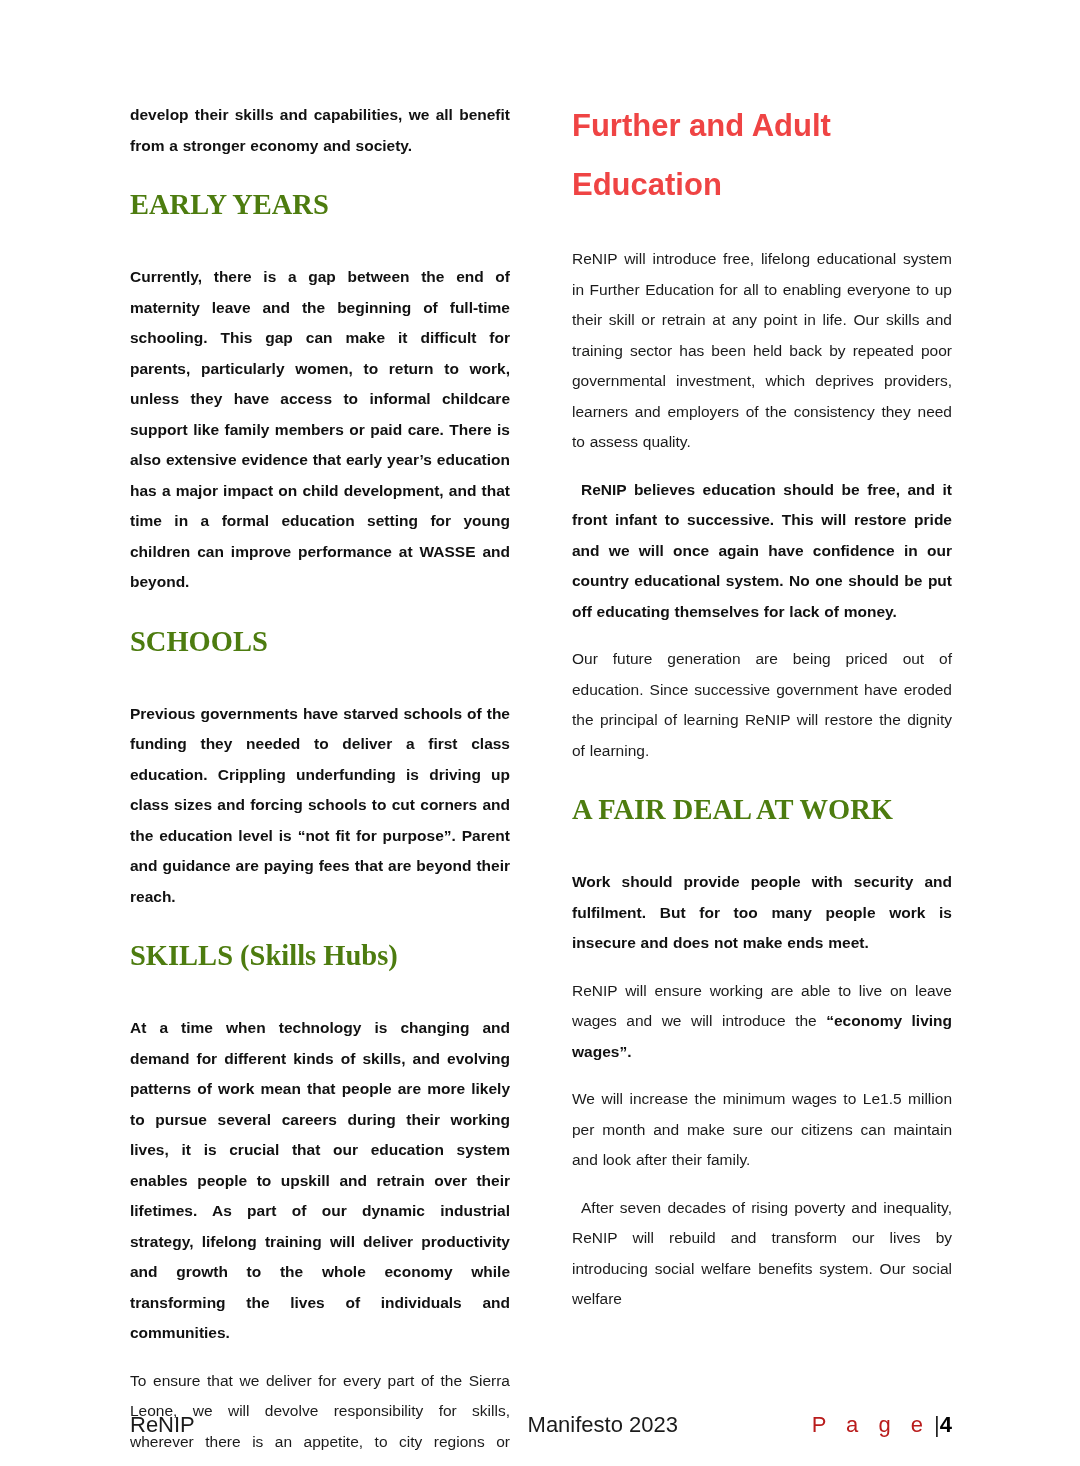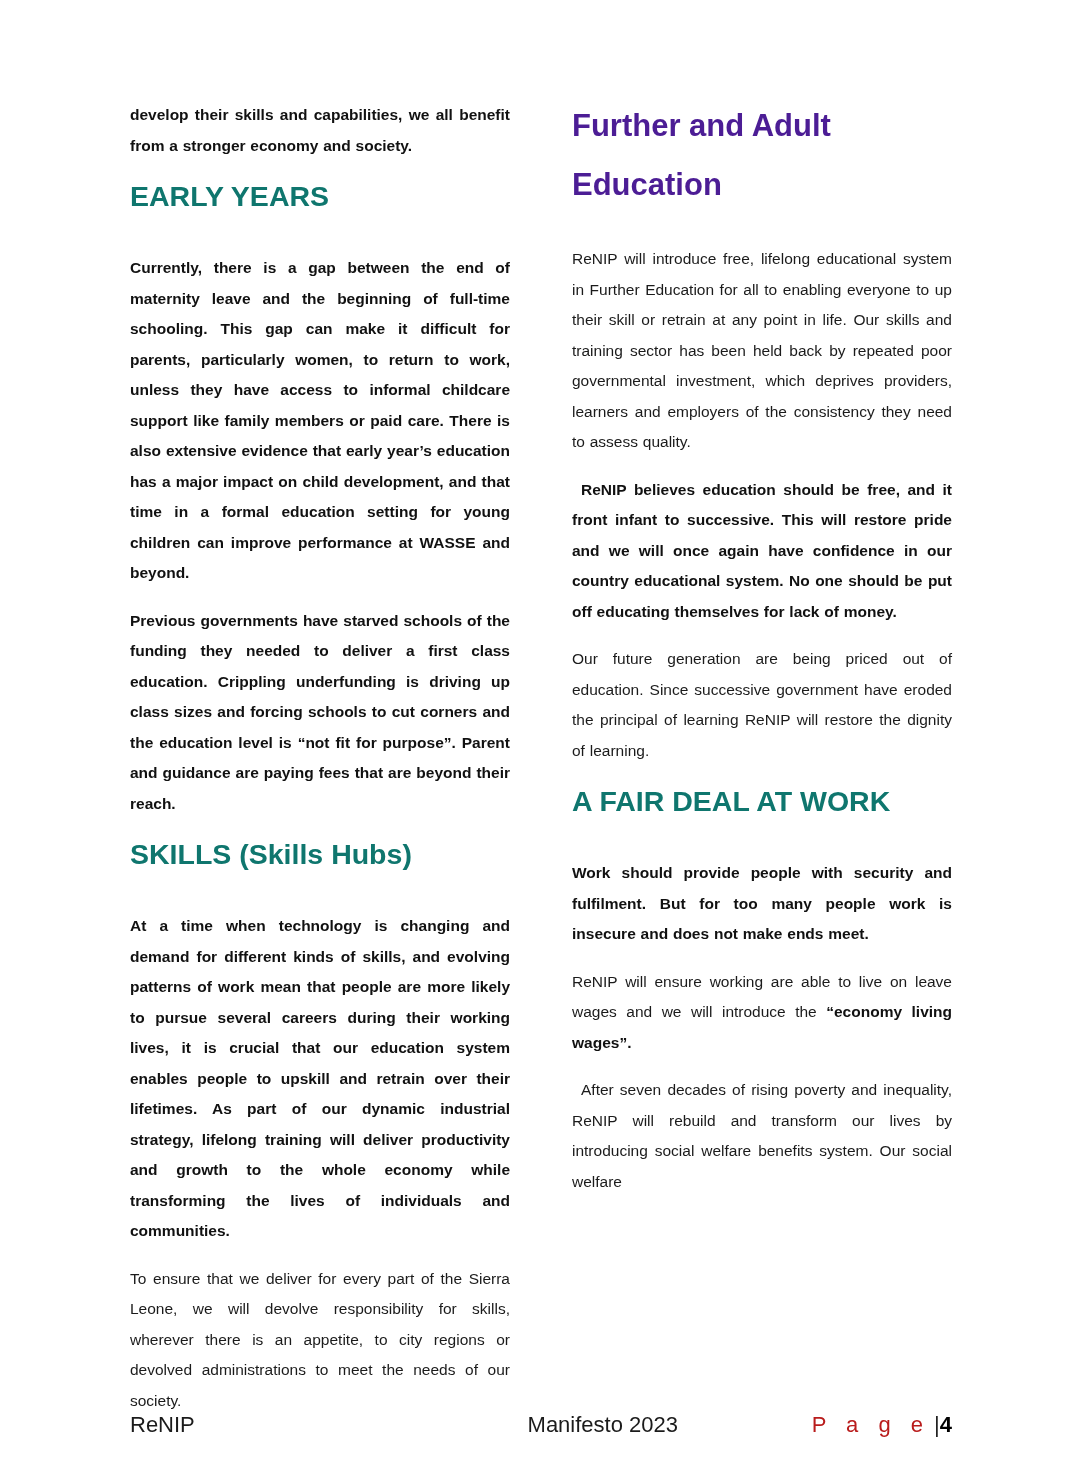--- a/index.html
+++ b/index.html
@@ -33,28 +33,29 @@
     margin: 0 0 17px 0;
     color: #1b1b1b;
     word-spacing: 0.5px;
   }
   p.bold { font-weight: bold; color: #111111; }
   p.indent { text-indent: 9px; }
 
   h2.sec {
     font-size: 28.5px;
     font-weight: bold;
-    color: #0f766e;
+    color: #4d7c0f;
     line-height: 34px;
-    margin: 18px 0 40px 0;
+    margin: 27px 0 40px 0;
+    font-family: Liberation Serif, serif;
   }
   h1.big {
     font-size: 31px;
     font-weight: bold;
-    color: #4c1d95;
+    color: #ef4444;
     margin: 0 0 30px 0;
   }
   h1.big .hline { display: block; line-height: 59px; }
 
   .bold-inline { font-weight: bold; color: #111111; }
 
   .footer {
     position: absolute;
     left: 130px;
     width: 822px;
@@ -79,20 +80,21 @@
   <div class="columns">
 
     <div class="col col-left">
 
       <p class="body bold">develop their skills and capabilities, we all benefit from a stronger economy and society.</p>
 
       <h2 class="sec">EARLY YEARS</h2>
 
       <p class="body bold">Currently, there is a gap between the end of maternity leave and the beginning of full-time schooling. This gap can make it difficult for parents, particularly women, to return to work, unless they have access to informal childcare support like family members or paid care. There is also extensive evidence that early year’s education has a major impact on child development, and that time in a formal education setting for young children can improve performance at WASSE and beyond.</p>
 
+      <h2 class="sec">SCHOOLS</h2>
 
       <p class="body bold">Previous governments have starved schools of the funding they needed to deliver a first class education. Crippling underfunding is driving up class sizes and forcing schools to cut corners and the education level is “not fit for purpose”. Parent and guidance are paying fees that are beyond their reach.</p>
 
       <h2 class="sec">SKILLS (Skills Hubs)</h2>
 
       <p class="body bold">At a time when technology is changing and demand for different kinds of skills, and evolving patterns of work mean that people are more likely to pursue several careers during their working lives, it is crucial that our education system enables people to upskill and retrain over their lifetimes. As part of our dynamic industrial strategy, lifelong training will deliver productivity and growth to the whole economy while transforming the lives of individuals and communities.</p>
 
       <p class="body">To ensure that we deliver for every part of the Sierra Leone, we will devolve responsibility for skills, wherever there is an appetite, to city regions or devolved administrations to meet the needs of our society.</p>
 
     </div>
@@ -110,20 +112,21 @@
       <p class="body bold indent">ReNIP believes education should be free, and it front infant to successive. This will restore pride and we will once again have confidence in our country educational system. No one should be put off educating themselves for lack of money.</p>
 
       <p class="body">Our future generation are being priced out of education. Since successive government have eroded the principal of learning ReNIP will restore the dignity of learning.</p>
 
       <h2 class="sec">A FAIR DEAL AT WORK</h2>
 
       <p class="body bold">Work should provide people with security and fulfilment. But for too many people work is insecure and does not make ends meet.</p>
 
       <p class="body"><span>ReNIP will ensure working are able to live on leave wages and we will introduce the </span><span class="bold-inline">“economy living wages”.</span></p>
 
+      <p class="body">We will increase the minimum wages to Le1.5 million per month and make sure our citizens can maintain and look after their family.</p>
 
 
       <p class="body indent">After seven decades of rising poverty and inequality, ReNIP will rebuild and transform our lives by introducing social welfare benefits system.  Our social welfare</p>
 
     </div>
   </div>
 
   <div class="footer">
     <div class="f-left">ReNIP</div>
     <div class="f-center">Manifesto 2023</div>

